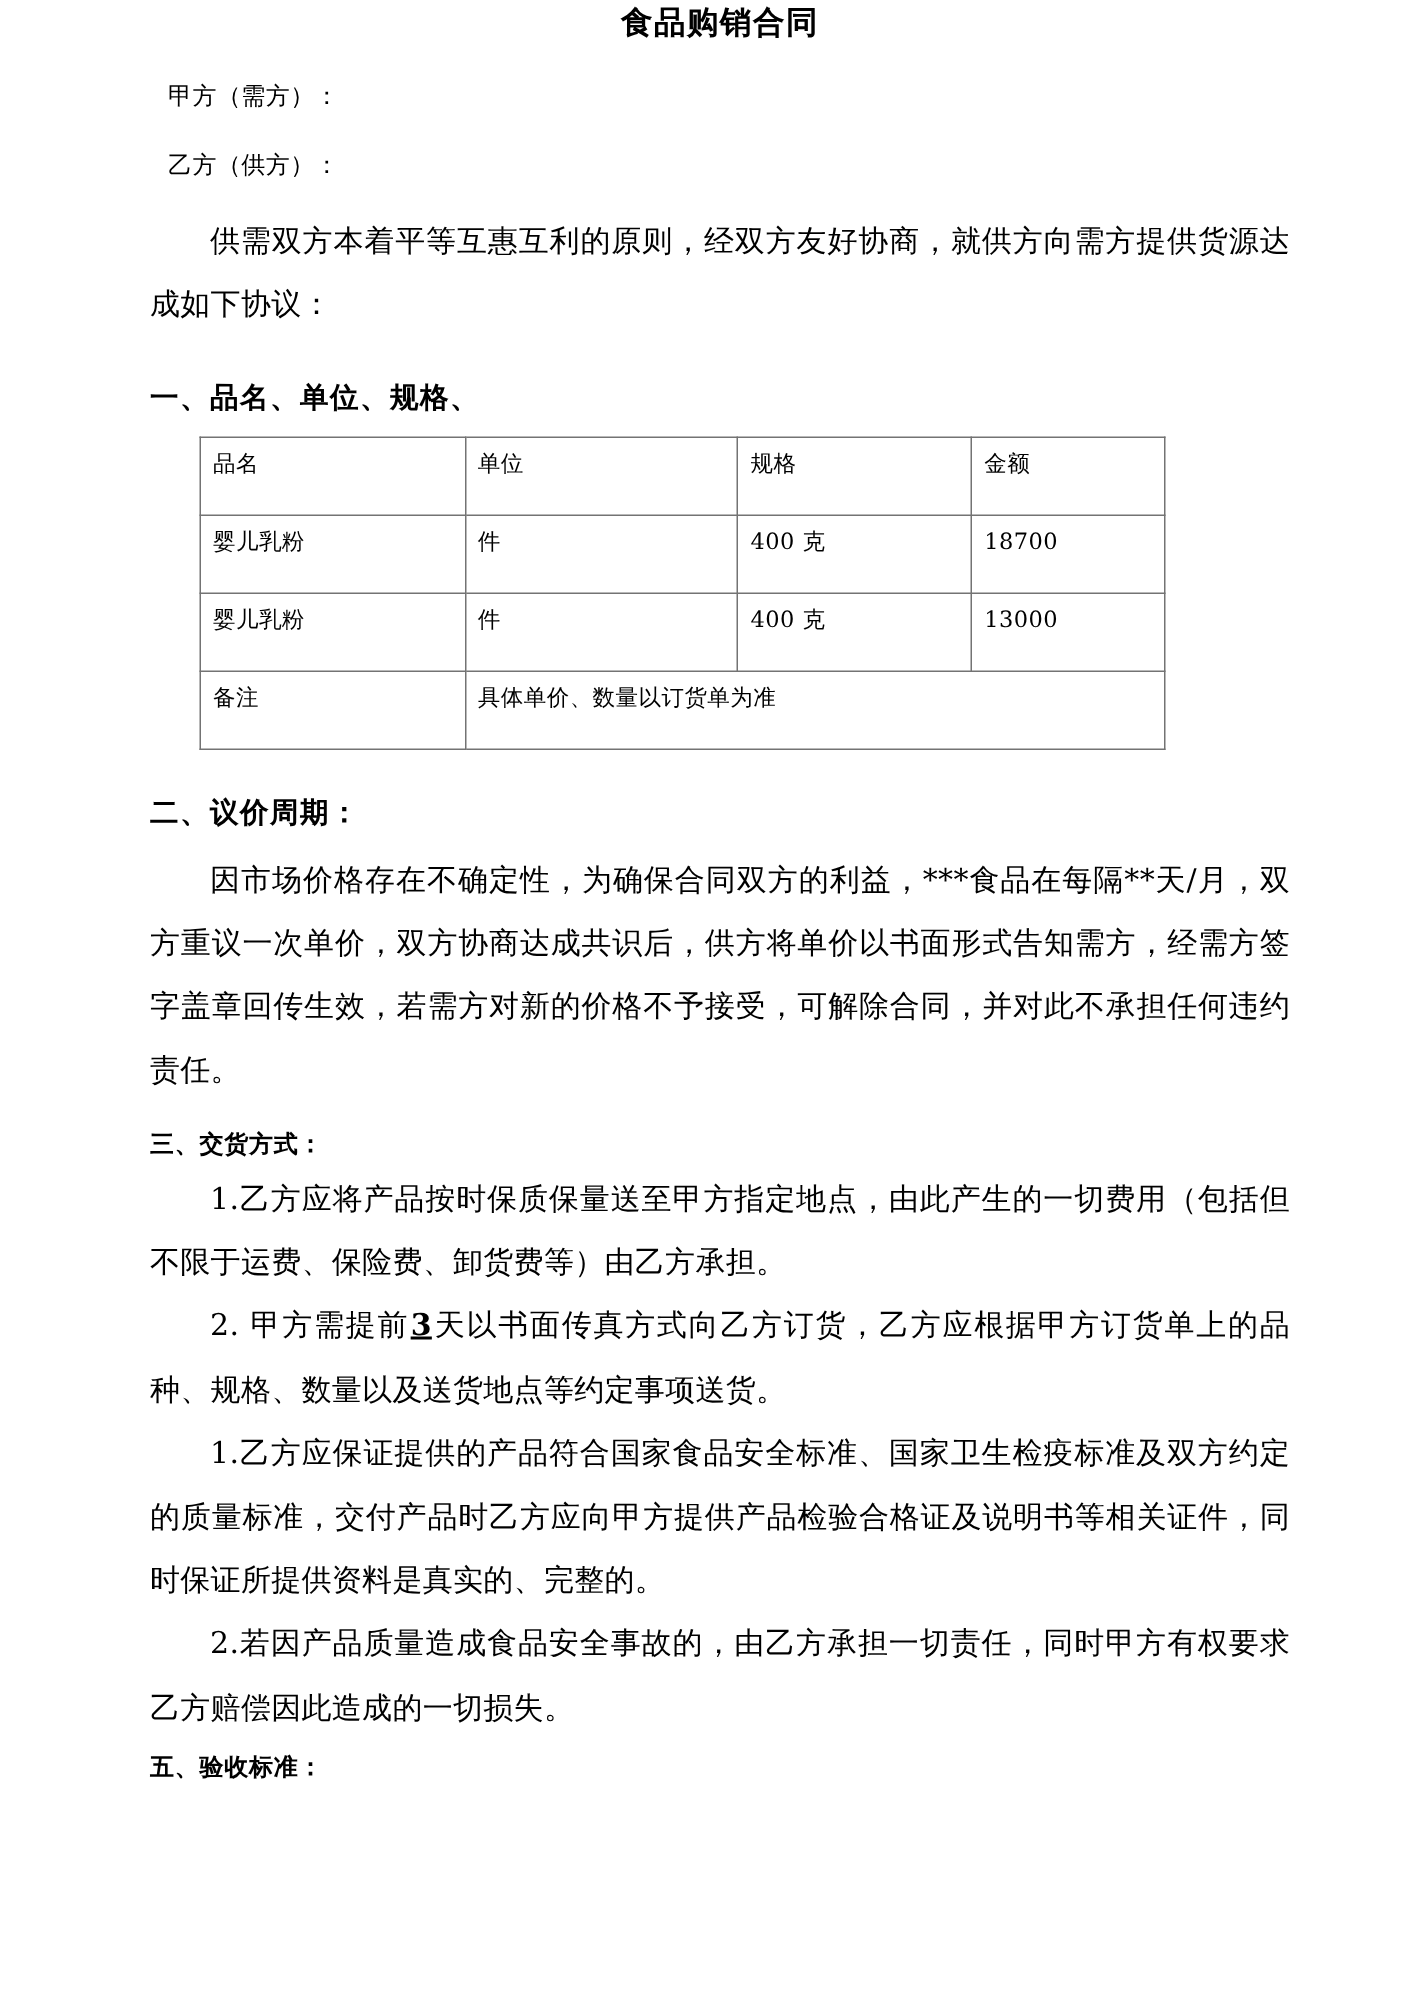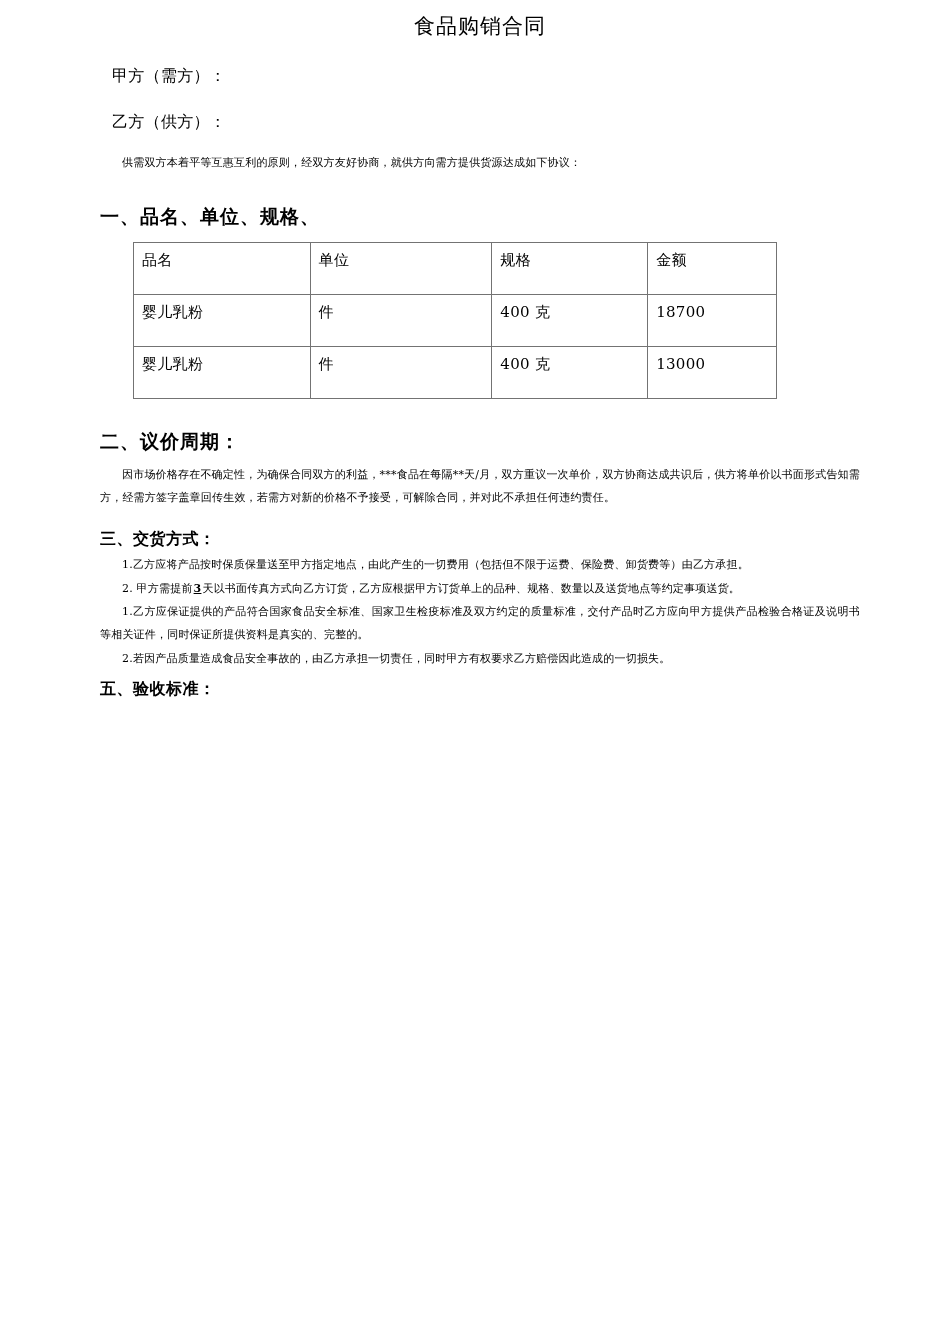--- a/index.html
+++ b/index.html
@@ -23,41 +23,41 @@
     position: absolute;
     left: 100px;
     top: 0;
     width: 760px;
   }
 
   
   .doc-title {
     text-align: center;
     font-size: 21px;
-    font-weight: normal;
+    font-weight: bold;
     letter-spacing: 1px;
-    margin: 12px;
+    margin: 0;
     line-height: 1.4;
   }
 
   
   .party-line {
     font-size: 16px;
     line-height: 2.1;
     margin: 12px;
     padding-top: 0;
     letter-spacing: 0.3px;
   }
   .party-block {
     margin-top: 18px;
   }
 
   
   .para {
-    font-size: 11px;
+    font-size: 20px;
     line-height: 2.12;
     margin: 0;
     text-align: justify;
     text-justify: inter-ideograph;
     letter-spacing: 0.2px;
   }
   .para.indent {
     text-indent: 2em;
   }
 
@@ -149,20 +149,24 @@
             <td class="c2">件</td>
             <td class="c3">400 克</td>
             <td class="c4">18700</td>
           </tr>
           <tr>
             <td class="c1">婴儿乳粉</td>
             <td class="c2">件</td>
             <td class="c3">400 克</td>
             <td class="c4">13000</td>
           </tr>
+          <tr>
+            <td class="note-label">备注</td>
+            <td class="note-value" colspan="3">具体单价、数量以订货单为准</td>
+          </tr>
         </tbody>
       </table>
     </div>
 
     <h2 class="h-major sec-gap-lg">二、议价周期：</h2>
     <p class="para indent sec-gap-sm">因市场价格存在不确定性，为确保合同双方的利益，***食品在每隔**天/月，双方重议一次单价，双方协商达成共识后，供方将单价以书面形式告知需方，经需方签字盖章回传生效，若需方对新的价格不予接受，可解除合同，并对此不承担任何违约责任。</p>
 
     <h2 class="h-minor sec-gap-md">三、交货方式：</h2>
     <p class="para indent">1.乙方应将产品按时保质保量送至甲方指定地点，由此产生的一切费用（包括但不限于运费、保险费、卸货费等）由乙方承担。</p>
     <p class="para indent"><span>2. 甲方需提前</span><span class="blank-value">3</span><span>天以书面传真方式向乙方订货，乙方应根据甲方订货单上的品种、规格、数量以及送货地点等约定事项送货。</span></p>

